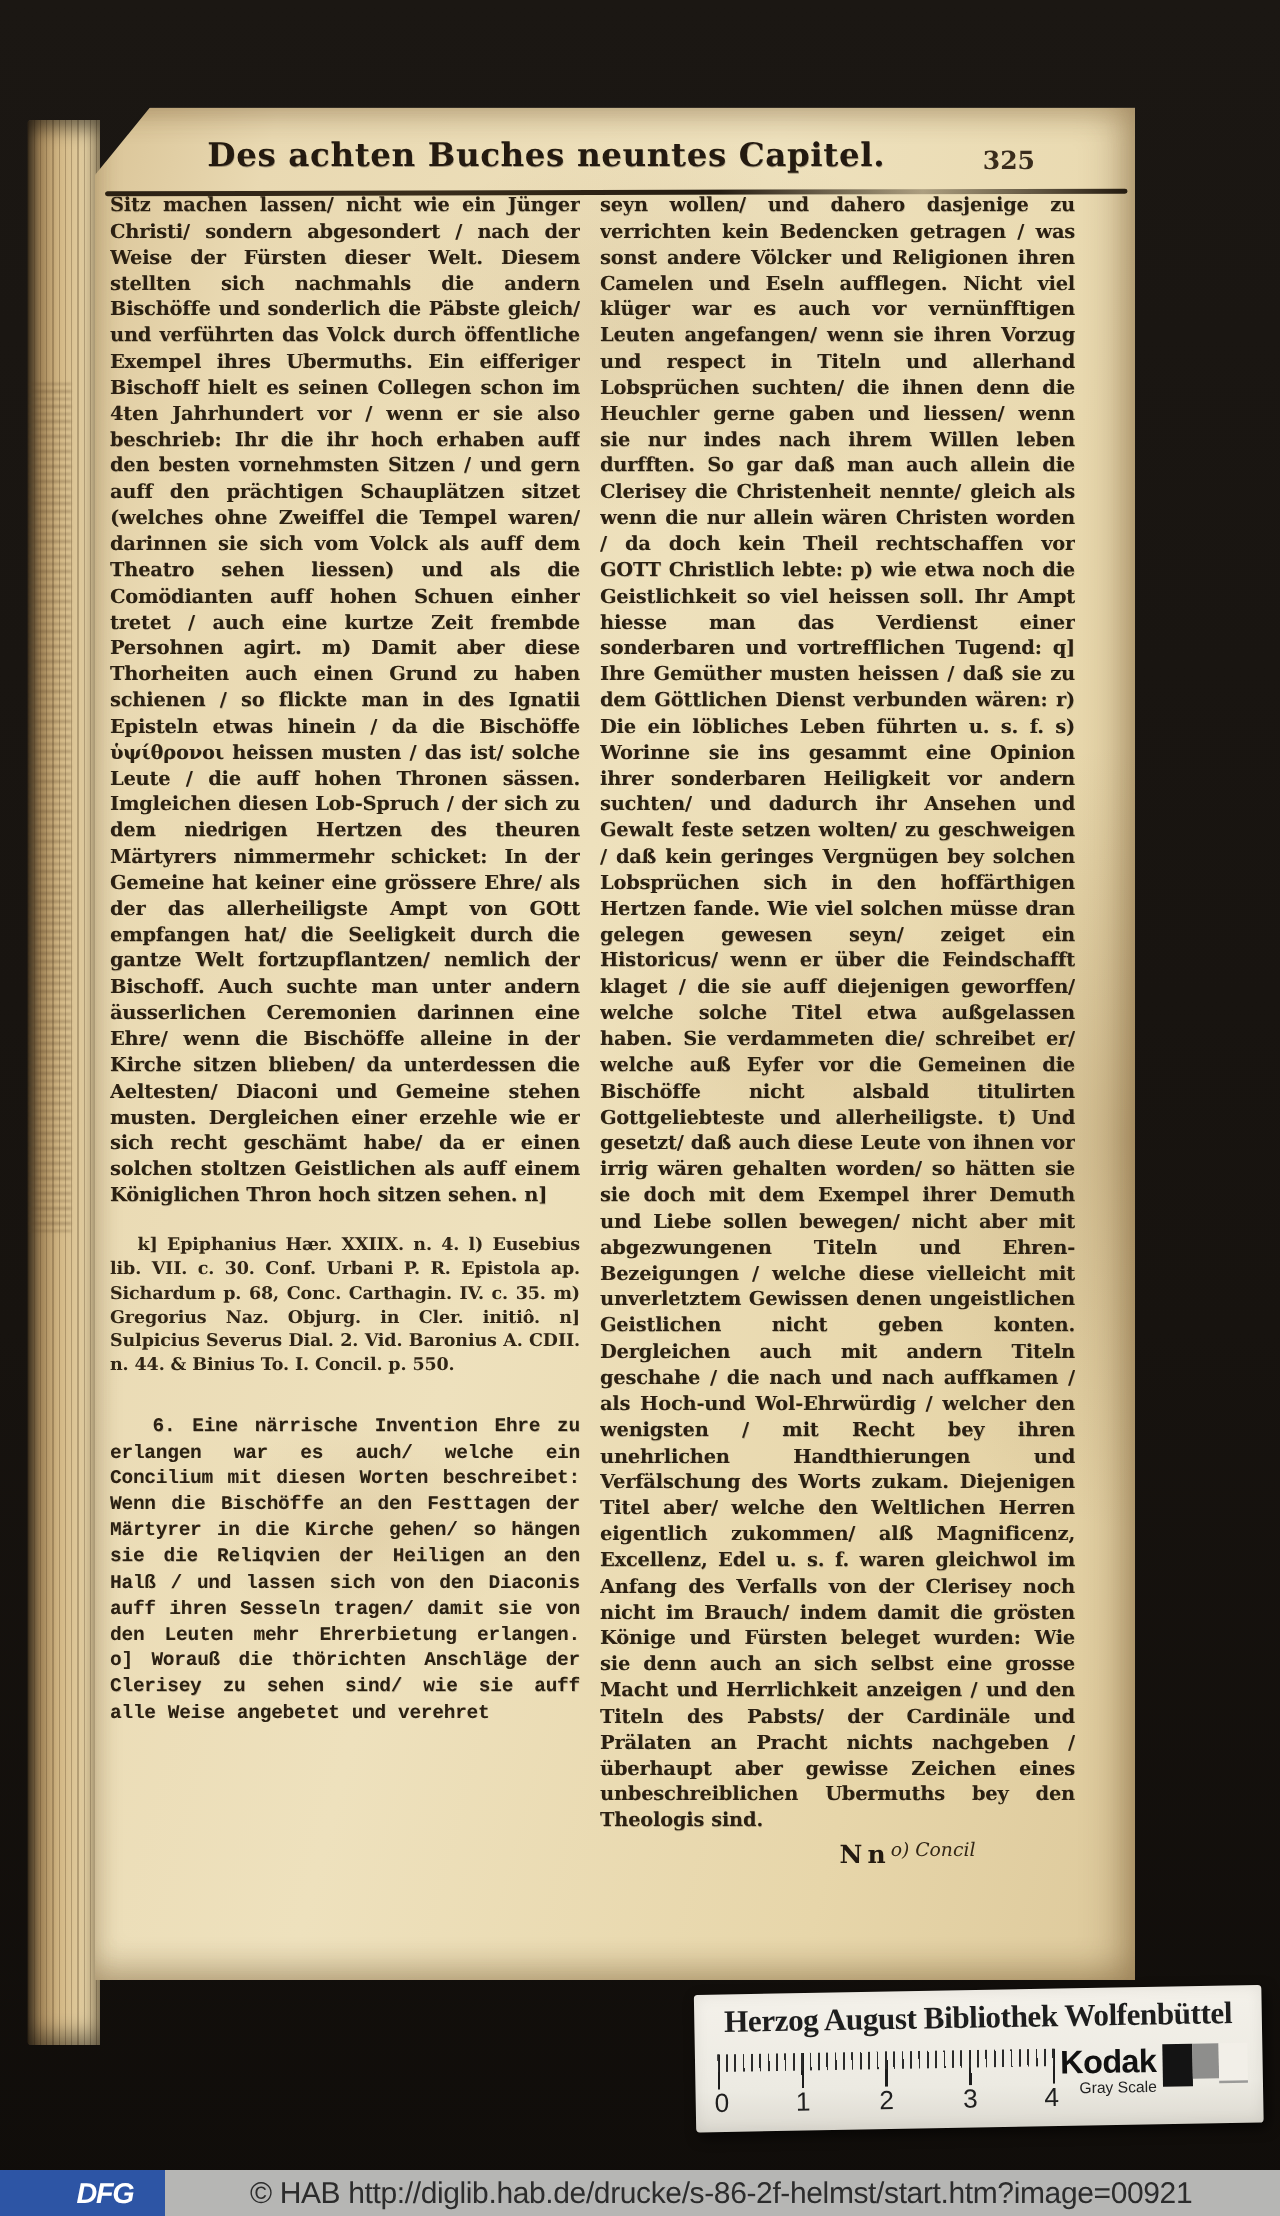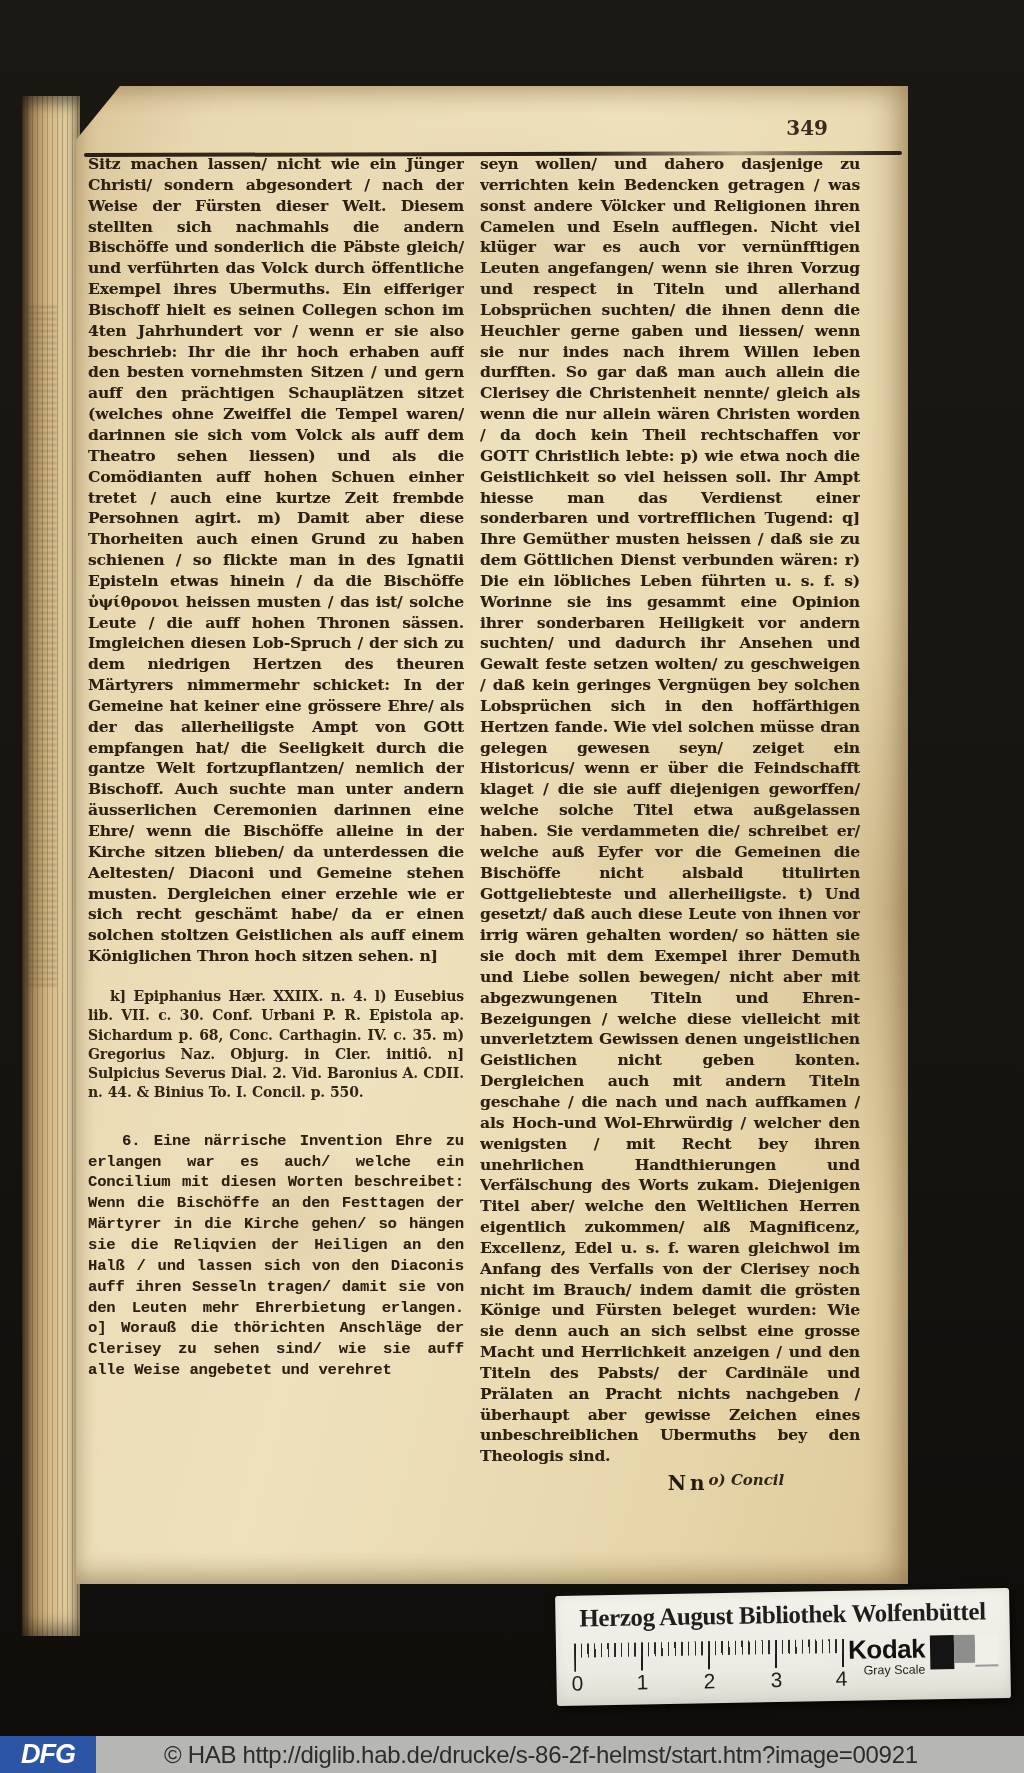--- a/index.html
+++ b/index.html
@@ -44,21 +44,21 @@
   .body-text{margin:0;font-size:15.5px;line-height:1.345;font-weight:700;
     text-align:justify;letter-spacing:-.15px;word-spacing:.4px;hyphens:none;
     text-shadow:.3px .3px 0 rgba(43,32,18,.25);}
   .footnote{margin:20px 0 0 0;font-size:14px;line-height:1.38;font-weight:700;
     text-align:justify;text-indent:22px;color:#31251560;color:#312515;
     letter-spacing:-.1px;}
   .section-para{margin-top:28px;text-indent:34px;font-family:Liberation Mono, monospace;}
   .sig-row{display:flex;justify-content:center;align-items:flex-start;
     margin-top:4px;padding:0 34px 0 146px;}
   .signature{font-size:20px;font-weight:700;letter-spacing:4px;color:#241a10;}
-  .catchword{font-size:15px;font-weight:700;font-style:italic;color:#312515;}
+  .catchword{font-size:15px;font-weight:400;font-style:italic;color:#312515;}
 
   
   .lib-label{position:absolute;left:556px;top:1592px;width:454px;height:110px;
     background:linear-gradient(180deg,#f4f1ea 0%,#eceae2 70%,#dddad1 100%);
     transform:rotate(-1deg);border-radius:3px;
     box-shadow:3px 4px 10px rgba(0,0,0,.6), inset 0 0 12px rgba(0,0,0,.08);
     font-family:"Liberation Serif",serif;}
   .lib-title{margin-top:9px;text-align:center;font-size:25px;font-weight:700;
     color:#1e1e1e;letter-spacing:-.4px;white-space:nowrap;}
   .lib-row{position:absolute;left:18px;right:12px;top:46px;display:flex;align-items:flex-start;}
@@ -83,35 +83,36 @@
   .swatches{display:flex;align-items:flex-start;}
   .sw-black{width:24px;height:34px;background:#141414;}
   .sw-gray{width:21px;height:28px;background:#8e8e8c;}
   .sw-white{width:23px;height:30px;background:#f2efe8;border-bottom:2px solid #9a9a98;}
 
   
   .footer-bar{position:absolute;left:0;bottom:0;width:1024px;height:37px;
     background:#b6b6b4;display:flex;align-items:center;}
   .dfg-logo{width:96px;height:37px;background:#2d55a5;color:#fff;
     font-family:"Liberation Sans",sans-serif;font-weight:700;font-style:italic;
-    font-size:27px;display:flex;align-items:center;justify-content:center;letter-spacing:-1px;}
+    font-size:23px;display:flex;align-items:center;justify-content:center;letter-spacing:-1px;padding-left:36px;}
   .attribution{margin-left:68px;font-family:"Liberation Sans",sans-serif;
     font-size:24px;color:#2c2c2c;letter-spacing:-.3px;}
 </style>
 </head>
 <body>
 
 <div class="stage">
 
   <div class="page-edges">
     <div class="edge-showthrough"></div>
   </div>
 
   <div class="page">
-    <div class="page-number">349</div>
+    <div class="chapter-title">Des achten Buches neuntes Capitel.</div>
+    <div class="page-number">325</div>
     <div class="header-rule"></div>
 
     <div class="col col-left">
       <p class="body-text">Sitz machen lassen/ nicht wie ein Jünger Christi/ sondern abgesondert / nach der Weise der Fürsten dieser Welt. Diesem stellten sich nachmahls die andern Bischöffe und sonderlich die Päbste gleich/ und verführten das Volck durch öffentliche Exempel ihres Ubermuths. Ein eifferiger Bischoff hielt es seinen Collegen schon im 4ten Jahrhundert vor / wenn er sie also beschrieb: Ihr die ihr hoch erhaben auff den besten vornehmsten Sitzen / und gern auff den prächtigen Schauplätzen sitzet (welches ohne Zweiffel die Tempel waren/ darinnen sie sich vom Volck als auff dem Theatro sehen liessen) und als die Comödianten auff hohen Schuen einher tretet / auch eine kurtze Zeit frembde Persohnen agirt. m) Damit aber diese Thorheiten auch einen Grund zu haben schienen / so flickte man in des Ignatii Episteln etwas hinein / da die Bischöffe ὑψίθρονοι heissen musten / das ist/ solche Leute / die auff hohen Thronen sässen. Imgleichen diesen Lob-Spruch / der sich zu dem niedrigen Hertzen des theuren Märtyrers nimmermehr schicket: In der Gemeine hat keiner eine grössere Ehre/ als der das allerheiligste Ampt von GOtt empfangen hat/ die Seeligkeit durch die gantze Welt fortzupflantzen/ nemlich der Bischoff. Auch suchte man unter andern äusserlichen Ceremonien darinnen eine Ehre/ wenn die Bischöffe alleine in der Kirche sitzen blieben/ da unterdessen die Aeltesten/ Diaconi und Gemeine stehen musten. Dergleichen einer erzehle wie er sich recht geschämt habe/ da er einen solchen stoltzen Geistlichen als auff einem Königlichen Thron hoch sitzen sehen. n]</p>
       <p class="footnote">k] Epiphanius Hær. XXIIX. n. 4. l) Eusebius lib. VII. c. 30. Conf. Urbani P. R. Epistola ap. Sichardum p. 68, Conc. Carthagin. IV. c. 35. m) Gregorius Naz. Objurg. in Cler. initiô. n] Sulpicius Severus Dial. 2. Vid. Baronius A. CDII. n. 44. &amp; Binius To. I. Concil. p. 550.</p>
       <p class="body-text section-para">6. Eine närrische Invention Ehre zu erlangen war es auch/ welche ein Concilium mit diesen Worten beschreibet: Wenn die Bischöffe an den Festtagen der Märtyrer in die Kirche gehen/ so hängen sie die Reliqvien der Heiligen an den Halß / und lassen sich von den Diaconis auff ihren Sesseln tragen/ damit sie von den Leuten mehr Ehrerbietung erlangen. o] Worauß die thörichten Anschläge der Clerisey zu sehen sind/ wie sie auff alle Weise angebetet und verehret</p>
     </div>
 
     <div class="col col-right">
       <p class="body-text">seyn wollen/ und dahero dasjenige zu verrichten kein Bedencken getragen / was sonst andere Völcker und Religionen ihren Camelen und Eseln aufflegen. Nicht viel klüger war es auch vor vernünfftigen Leuten angefangen/ wenn sie ihren Vorzug und respect in Titeln und allerhand Lobsprüchen suchten/ die ihnen denn die Heuchler gerne gaben und liessen/ wenn sie nur indes nach ihrem Willen leben durfften. So gar daß man auch allein die Clerisey die Christenheit nennte/ gleich als wenn die nur allein wären Christen worden / da doch kein Theil rechtschaffen vor GOTT Christlich lebte: p) wie etwa noch die Geistlichkeit so viel heissen soll. Ihr Ampt hiesse man das Verdienst einer sonderbaren und vortrefflichen Tugend: q] Ihre Gemüther musten heissen / daß sie zu dem Göttlichen Dienst verbunden wären: r) Die ein löbliches Leben führten u. s. f. s) Worinne sie ins gesammt eine Opinion ihrer sonderbaren Heiligkeit vor andern suchten/ und dadurch ihr Ansehen und Gewalt feste setzen wolten/ zu geschweigen / daß kein geringes Vergnügen bey solchen Lobsprüchen sich in den hoffärthigen Hertzen fande. Wie viel solchen müsse dran gelegen gewesen seyn/ zeiget ein Historicus/ wenn er über die Feindschafft klaget / die sie auff diejenigen geworffen/ welche solche Titel etwa außgelassen haben. Sie verdammeten die/ schreibet er/ welche auß Eyfer vor die Gemeinen die Bischöffe nicht alsbald titulirten Gottgeliebteste und allerheiligste. t) Und gesetzt/ daß auch diese Leute von ihnen vor irrig wären gehalten worden/ so hätten sie sie doch mit dem Exempel ihrer Demuth und Liebe sollen bewegen/ nicht aber mit abgezwungenen Titeln und Ehren-Bezeigungen / welche diese vielleicht mit unverletztem Gewissen denen ungeistlichen Geistlichen nicht geben konten. Dergleichen auch mit andern Titeln geschahe / die nach und nach auffkamen / als Hoch-und Wol-Ehrwürdig / welcher den wenigsten / mit Recht bey ihren unehrlichen Handthierungen und Verfälschung des Worts zukam. Diejenigen Titel aber/ welche den Weltlichen Herren eigentlich zukommen/ alß Magnificenz, Excellenz, Edel u. s. f. waren gleichwol im Anfang des Verfalls von der Clerisey noch nicht im Brauch/ indem damit die grösten Könige und Fürsten beleget wurden: Wie sie denn auch an sich selbst eine grosse Macht und Herrlichkeit anzeigen / und den Titeln des Pabsts/ der Cardinäle und Prälaten an Pracht nichts nachgeben / überhaupt aber gewisse Zeichen eines unbeschreiblichen Ubermuths bey den Theologis sind.</p>

